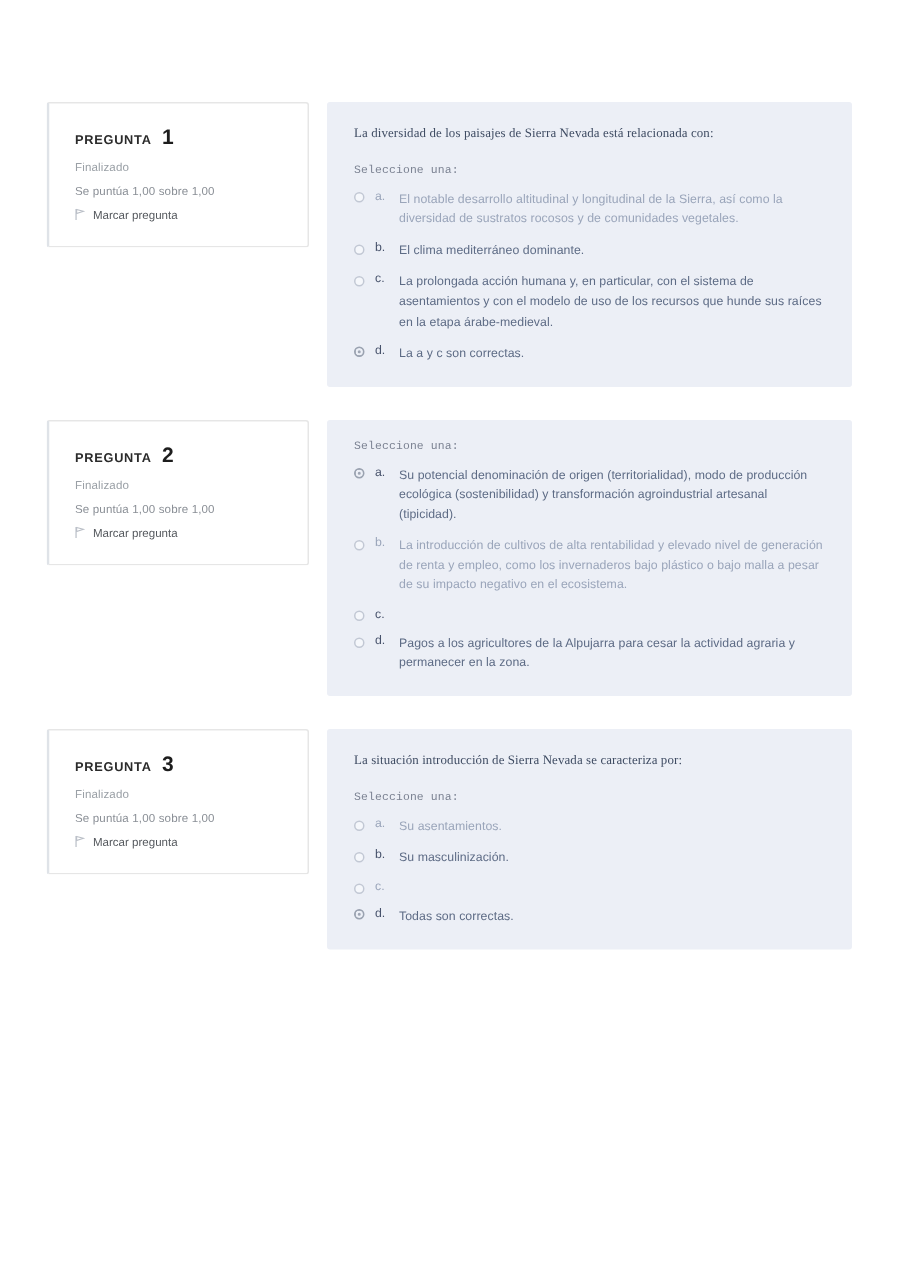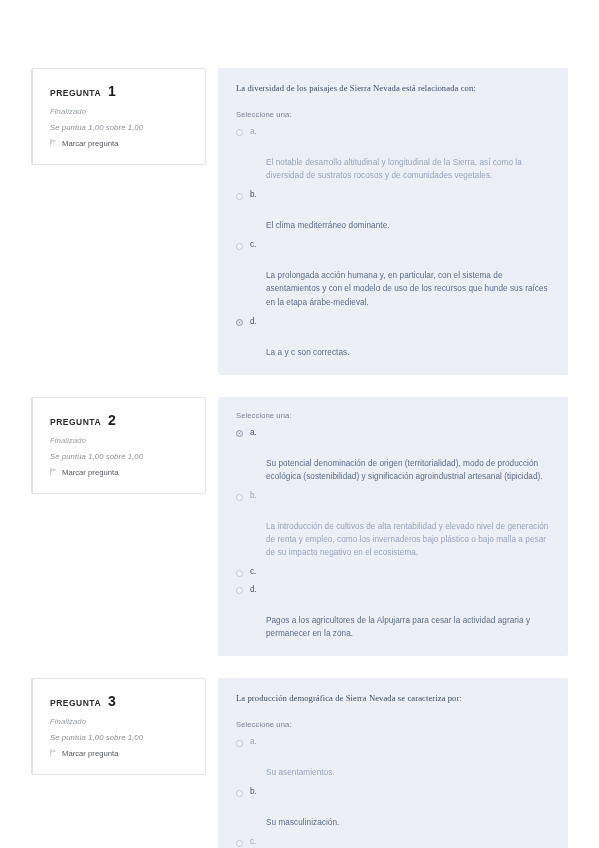--- a/index.html
+++ b/index.html
@@ -21,48 +21,48 @@
     border-left:2px solid #dfe3e8;
     border-radius:2px;
     padding:15px 14px 16px 17px;
   }
   .qinfo-head { display:flex; align-items:baseline; gap:7px; margin-bottom:9px; }
   .qinfo-label {
     font-size:8.5px; font-weight:bold; color:#2b2b2b;
     letter-spacing:0.5px; text-transform:uppercase;
   }
   .qinfo-num { font-size:14px; font-weight:bold; color:#1d1d1d; line-height:1; }
-  .qinfo-row { font-size:7.7px; color:#8a8f96; margin-bottom:7px; letter-spacing:0.1px;font-style:italic; }
+  .qinfo-row { font-size:7.7px; color:#8a8f96; margin-bottom:7px; letter-spacing:0.1px; }
   .qinfo-row.state { color:#9aa0a6; }
   .qflag { display:flex; align-items:flex-start; gap:5px; cursor:pointer; }
   .flag-icon { flex:0 0 auto; display:block; }
   .qflag-text { font-size:7.7px; color:#55595e; }
 
   
   .qpanel {
     flex:1 1 auto;
     background:#eceff6;
     border-radius:2px;
     padding:14px 16px 16px 18px;
   }
   .qtext {
     font-size:8.6px; color:#3f4c63; line-height:1.62;
     margin-bottom:14px; letter-spacing:0.08px;font-family:Liberation Serif, serif;
   }
-  .qprompt { font-size:7.6px; color:#7b8292; margin-bottom:8px; letter-spacing:0.1px; }
+  .qprompt { font-size:7.6px; color:#7b8292; margin-bottom:8px; letter-spacing:0.1px;font-family:Liberation Mono, monospace; }
 
   .opt { display:flex; align-items:flex-start; gap:7px; margin-bottom:8px; }
   .opt:last-child { margin-bottom:0; }
   .radio {
     flex:0 0 auto; width:7px; height:7px; border-radius:50%;
     border:1px solid #c2c8d4; background:#f5f7fb; margin-top:2.5px;
   }
   .radio.sel { background:#9fa6b4; border-color:#9aa2b0; box-shadow:0 0 0 1.5px #eceff6 inset; }
   .opt-letter { flex:0 0 auto; font-size:8.2px; color:#47526b; width:9px; }
-  .opt-text { font-size:8.2px; color:#5d6b85; line-height:1.6; letter-spacing:0.05px;margin-top:29px; }
+  .opt-text { font-size:8.2px; color:#5d6b85; line-height:1.6; letter-spacing:0.05px; }
   .opt.dim .opt-text, .opt.dim .opt-letter { color:#9aa5ba; }
 </style>
 </head>
 <body>
 
 <div class="page">
   <div id="questions-root">
       <div class="qblock">
         <div class="qinfo">
           <div class="qinfo-head">
@@ -122,21 +122,21 @@
               </svg>
             </span>
             <span class="qflag-text">Marcar pregunta</span>
           </div>
         </div>
         <div class="qpanel">
           <div class="qprompt">Seleccione una:</div>
           <div class="opt">
             <span class="radio sel"></span>
             <span class="opt-letter">a.</span>
-            <span class="opt-text">Su potencial denominación de origen (territorialidad), modo de producción ecológica (sostenibilidad) y significación agroindustrial artesanal (tipicidad).</span>
+            <span class="opt-text">Su potencial denominación de origen (territorialidad), modo de producción ecológica (sostenibilidad) y transformación agroindustrial artesanal (tipicidad).</span>
           </div>
           <div class="opt dim">
             <span class="radio"></span>
             <span class="opt-letter">b.</span>
             <span class="opt-text">La introducción de cultivos de alta rentabilidad y elevado nivel de generación de renta y empleo, como los invernaderos bajo plástico o bajo malla a pesar de su impacto negativo en el ecosistema.</span>
           </div>
           <div class="opt">
             <span class="radio"></span>
             <span class="opt-letter">c.</span>
           </div>
@@ -159,21 +159,21 @@
             <span>
               <svg class="flag-icon" width="7" height="8" viewBox="0 0 7 8" aria-hidden="true">
                 <path d="M0.7 0.4 V7.6" stroke="#b9bec6" stroke-width="0.8" fill="none"></path>
                 <path d="M1.1 0.7 L5.6 1.9 L1.1 3.3 Z" fill="none" stroke="#b9bec6" stroke-width="0.7"></path>
               </svg>
             </span>
             <span class="qflag-text">Marcar pregunta</span>
           </div>
         </div>
         <div class="qpanel">
-          <div class="qtext">La producción demográfica de Sierra Nevada se caracteriza por:</div>
+          <div class="qtext">La situación introducción de Sierra Nevada se caracteriza por:</div>
           <div class="qprompt">Seleccione una:</div>
           <div class="opt dim">
             <span class="radio"></span>
             <span class="opt-letter">a.</span>
             <span class="opt-text">Su asentamientos.</span>
           </div>
           <div class="opt">
             <span class="radio"></span>
             <span class="opt-letter">b.</span>
             <span class="opt-text">Su masculinización.</span>

